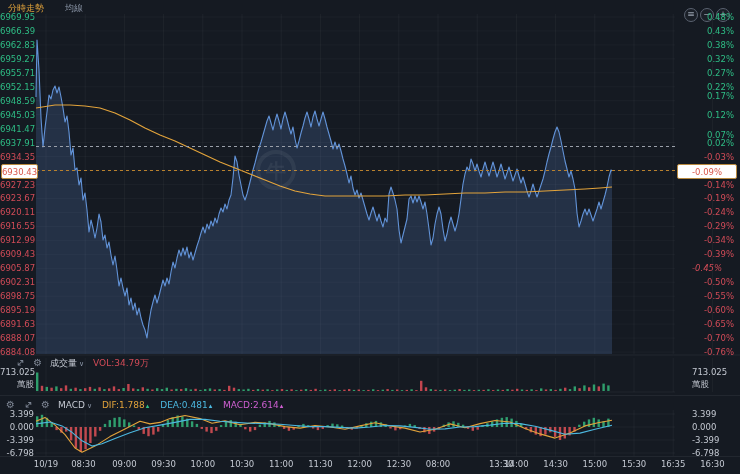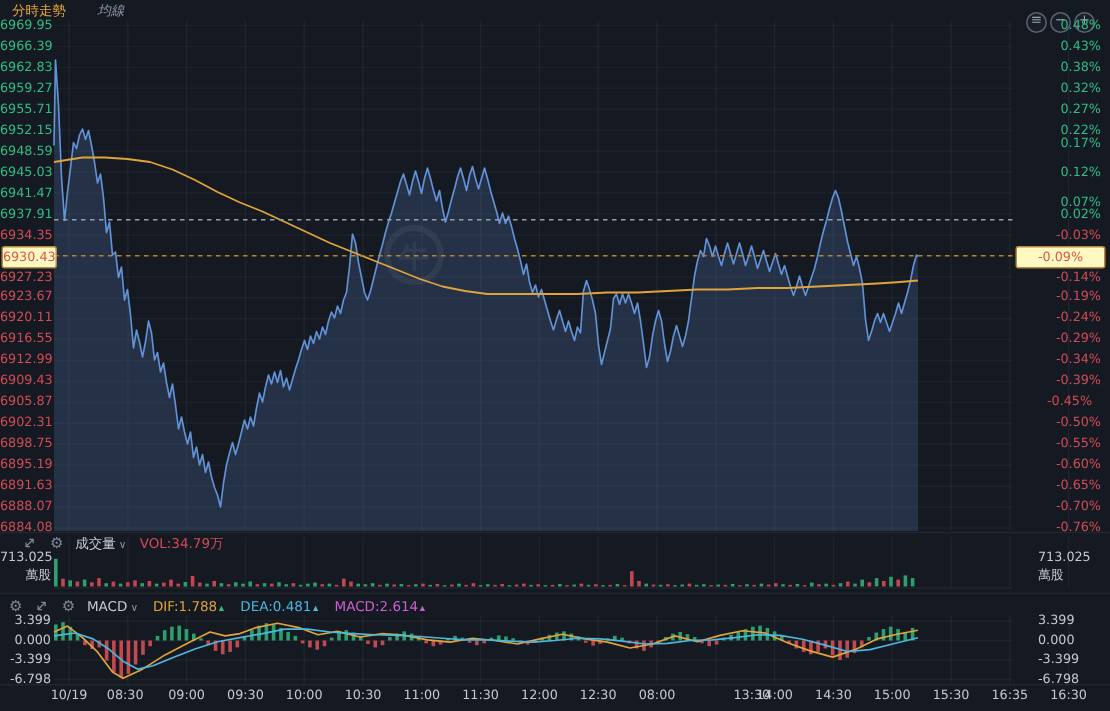--- a/index.html
+++ b/index.html
@@ -10,21 +10,21 @@
   .left-col{right:706px;width:34px;text-align:right;}
   svg{position:absolute;left:0;top:0;}
   .hdr{position:absolute;font-size:9px;line-height:11px;white-space:nowrap;}
   .title-main{color:#e2a33b;}
   .title-ma{color:#8b96a8;}
   .caret{color:#8b96a8;font-size:7px;margin-left:2px;}
   .icon{color:#7e8694;font-size:10px;display:inline-block;}
   .expand{display:inline-block;transform:rotate(-45deg);font-size:10px;color:#7e8694;}
   .circle-btn{position:absolute;width:12px;height:12px;border:1px solid #5a6270;border-radius:50%;
       color:#9aa3b0;font-size:9px;line-height:11px;text-align:center;background:rgba(30,35,44,.6);}
-  .price-box{position:absolute;border:1px solid #b8893f;border-radius:2px;background:#fef9c3;
+  .price-box{position:absolute;border:1px solid #b8893f;border-radius:2px;background:#ffffff;
       font-size:8.5px;color:#d8564a;display:flex;align-items:center;justify-content:center;}
   .watermark{position:absolute;display:flex;align-items:center;gap:10px;opacity:.055;pointer-events:none;}
   .wm-circle{width:40px;height:40px;border:4px solid #fff;border-radius:50%;box-sizing:border-box;
       color:#fff;font-size:20px;font-weight:bold;text-align:center;line-height:34px;}
   .wm-text{color:#fff;font-size:32px;font-weight:bold;letter-spacing:4px;}
   .vol-val{color:#d14b57;}
   .dif{color:#e2a33b;} .dea{color:#4cb8e0;} .macdv{color:#cf5fd2;}
   .tri{font-size:7px;margin-left:1px;}
 </style>
 </head>
@@ -362,21 +362,21 @@
       <rect x="592.6" y="417.8" width="2.4" height="9.2" fill="#2f9e6e"></rect>
       <rect x="597.5" y="419.4" width="2.4" height="7.6" fill="#2f9e6e"></rect>
       <rect x="602.3" y="421.3" width="2.4" height="5.7" fill="#2f9e6e"></rect>
       <rect x="607.2" y="418.6" width="2.4" height="8.4" fill="#2f9e6e"></rect>
       <path d="M36,421.3L45,417.4L55,425.1L65,434.6L75,448L82,452.2L95,446.1L110,436.6L125,428.9L140,421.3L150,423.9L160,422.4L170,418.6L185,415.5L200,418.6L212,423.2L225,420.9L240,424.7L255,422.4L270,423.6L285,426.6L300,428.1L315,425.5L330,427L345,429.3L360,425.9L375,422.8L390,425.9L405,428.1L420,432L435,429.3L450,423.9L465,427.8L480,423.6L495,420.5L510,422L525,428.5L540,433.9L555,438.1L570,433.1L585,425.9L598,422.8L612,420.2" fill="none" stroke="#e2a33b" stroke-width="1.1" stroke-linejoin="round"></path>
       <path d="M36,423.9L50,422L62,425.9L72,432.3L82,440.8L92,446.1L102,443.8L115,438.5L130,432.7L145,427.8L160,425.1L175,422.4L190,419.4L205,419.4L220,421.3L235,422.4L250,423.2L265,423.6L280,424.3L295,425.5L310,426.6L325,426.6L340,427.4L355,428.1L370,427L385,425.5L400,425.9L415,427.4L430,429.3L445,428.9L460,427L475,426.6L490,425.1L505,423.2L520,423.6L535,426.2L550,430.1L565,434.3L580,433.1L595,429.3L612,425.2" fill="none" stroke="#4cb8e0" stroke-width="1.1" stroke-linejoin="round"></path>
     </svg>
 
   <div class="hdr" style="left:8px;top:3px;">
     <span class="title-main">分時走勢</span>
-    <span class="title-ma" style="margin-left:18px;font-style:italic;">均線</span>
+    <span class="title-ma" style="margin-left:18px;">均線</span>
   </div>
 
   <div class="circle-btn" style="left:684px;top:8px;">≡</div>
   <div class="circle-btn" style="left:700px;top:8px;">−</div>
   <div class="circle-btn" style="left:716px;top:8px;">+</div>
 
   <div class="watermark" style="left:256px;top:150px;">
     <div class="wm-circle">牛</div>
   </div>
 
@@ -417,21 +417,21 @@
       <span class="lbl up" style="left: 692px; width: 42px; text-align: right; top: 114.72px;">0.12%</span>
       <span class="lbl up" style="left: 692px; width: 42px; text-align: right; top: 128.68px; margin-top: 6px;">0.07%</span>
       <span class="lbl up" style="left: 692px; width: 42px; text-align: right; top: 142.64px;">0.02%</span>
       <span class="lbl down" style="left: 692px; width: 42px; text-align: right; top: 156.6px;">-0.03%</span>
       <span class="lbl down" style="left: 692px; width: 42px; text-align: right; top: 184.52px;">-0.14%</span>
       <span class="lbl down" style="left: 692px; width: 42px; text-align: right; top: 198.48px;">-0.19%</span>
       <span class="lbl down" style="left: 692px; width: 42px; text-align: right; top: 212.44px;">-0.24%</span>
       <span class="lbl down" style="left: 692px; width: 42px; text-align: right; top: 226.4px;">-0.29%</span>
       <span class="lbl down" style="left: 692px; width: 42px; text-align: right; top: 240.36px;">-0.34%</span>
       <span class="lbl down" style="left: 692px; width: 42px; text-align: right; top: 254.32px;">-0.39%</span>
-      <span class="lbl down" style="left: 692px; width: 42px; text-align: center; top: 268.28px;">-0.45%</span>
+      <span class="lbl down" style="left: 692px; width: 42px; text-align: left; top: 268.28px; font-style: italic;">-0.45%</span>
       <span class="lbl down" style="left: 692px; width: 42px; text-align: right; top: 282.24px;">-0.50%</span>
       <span class="lbl down" style="left: 692px; width: 42px; text-align: right; top: 296.2px;">-0.55%</span>
       <span class="lbl down" style="left: 692px; width: 42px; text-align: right; top: 310.16px;">-0.60%</span>
       <span class="lbl down" style="left: 692px; width: 42px; text-align: right; top: 324.12px;">-0.65%</span>
       <span class="lbl down" style="left: 692px; width: 42px; text-align: right; top: 338.08px;">-0.70%</span>
       <span class="lbl down" style="left: 692px; width: 42px; text-align: right; top: 352.04px;">-0.76%</span>
     </div>
 
   <div class="price-box" style="left:1px;top:164px;width:35px;height:13px;">6930.43</div>
   <div class="price-box" style="left:677px;top:164px;width:58px;height:13px;">-0.09%</div>

